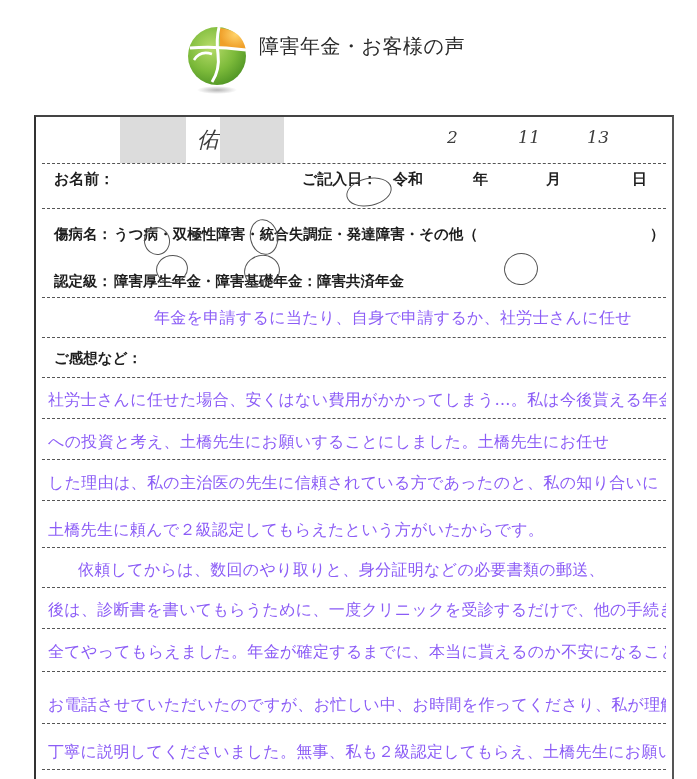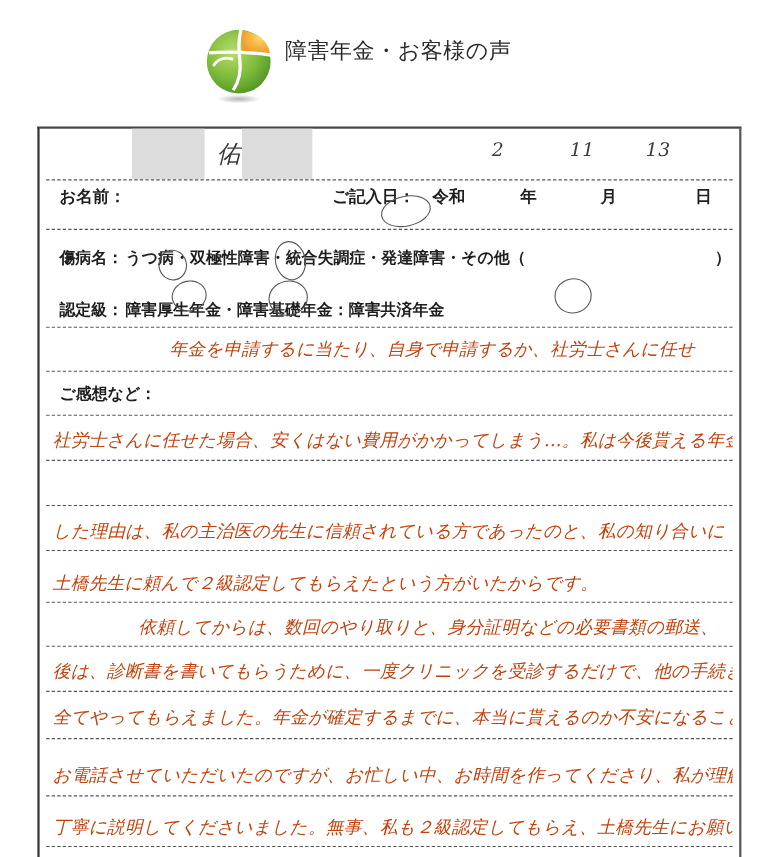--- a/index.html
+++ b/index.html
@@ -20,22 +20,22 @@
     .dash { position: absolute; left: 6px; right: 6px; height: 0; border-bottom: 1.5px dashed #555; }
 
     .label { position: absolute; font-weight: bold; font-size: 15px; color: #1e1e1e; white-space: nowrap; margin-top: 41px; }
 
     .redact { position: absolute; background: #dcdcdc; }
     .hand { position: absolute; font-family: "DejaVu Serif", serif; color: #3c3c3c; font-size: 17px;
             white-space: nowrap; letter-spacing: 0.5px; font-style: italic; }
 
     .circle { position: absolute; border: 1.2px solid #555; border-radius: 50%; transform: rotate(-12deg); }
 
-    .body-line { position: absolute; left: 12px; right: 6px; font-family: "DejaVu Serif", serif; font-style: italic;
-                 color: #c2410c; font-size: 16px; white-space: nowrap; overflow: hidden; letter-spacing: 0.3px; }
+    .body-line { position: absolute; left: 12px; right: 6px; font-family: "DejaVu Serif", serif; 
+                 color: #8b5cf6; font-size: 16px; white-space: nowrap; overflow: hidden; letter-spacing: 0.3px; }
   </style>
 </head>
 <body>
 
 <div class="header">
   <svg class="logo" viewBox="0 0 64 76">
     <defs>
       <radialGradient id="g1" cx="40%" cy="35%" r="70%">
         <stop offset="0%" stop-color="#b7dc6a"></stop>
         <stop offset="60%" stop-color="#7cba3a"></stop>
@@ -102,29 +102,30 @@
     <div class="label" style="left:18px; top:6px; font-size:14.5px;">ご感想など：</div>
 
     <div class="body-line" style="top:6px; left:118px;">年金を申請するに当たり、自身で申請するか、社労士さんに任せ</div>
     <div class="dash" style="top:35px;"></div>
 
     <div class="dash" style="top:75px;"></div>
 
     <div class="body-line" style="top:88px;">社労士さんに任せた場合、安くはない費用がかかってしまう…。私は今後貰える年金</div>
     <div class="dash" style="top:116px;"></div>
 
+    <div class="body-line" style="top:130px;">への投資と考え、土橋先生にお願いすることにしました。土橋先生にお任せ</div>
     <div class="dash" style="top:157px;"></div>
 
     <div class="body-line" style="top:171px;">した理由は、私の主治医の先生に信頼されている方であったのと、私の知り合いに</div>
     <div class="dash" style="top:198px;"></div>
 
     <div class="body-line" style="top:218px;">土橋先生に頼んで２級認定してもらえたという方がいたからです。</div>
     <div class="dash" style="top:245px;"></div>
 
-    <div class="body-line" style="top:258px; left:42px;margin-left:48px;">依頼してからは、数回のやり取りと、身分証明などの必要書類の郵送、</div>
+    <div class="body-line" style="top:258px; left:42px;">依頼してからは、数回のやり取りと、身分証明などの必要書類の郵送、</div>
     <div class="dash" style="top:285px;"></div>
 
     <div class="body-line" style="top:298px;">後は、診断書を書いてもらうために、一度クリニックを受診するだけで、他の手続きは</div>
     <div class="dash" style="top:326px;"></div>
 
     <div class="body-line" style="top:340px;">全てやってもらえました。年金が確定するまでに、本当に貰えるのか不安になることもあり、何度か</div>
     <div class="dash" style="top:369px;"></div>
 
     <div class="body-line" style="top:393px;">お電話させていただいたのですが、お忙しい中、お時間を作ってくださり、私が理解できるまで</div>
     <div class="dash" style="top:421px;"></div>

